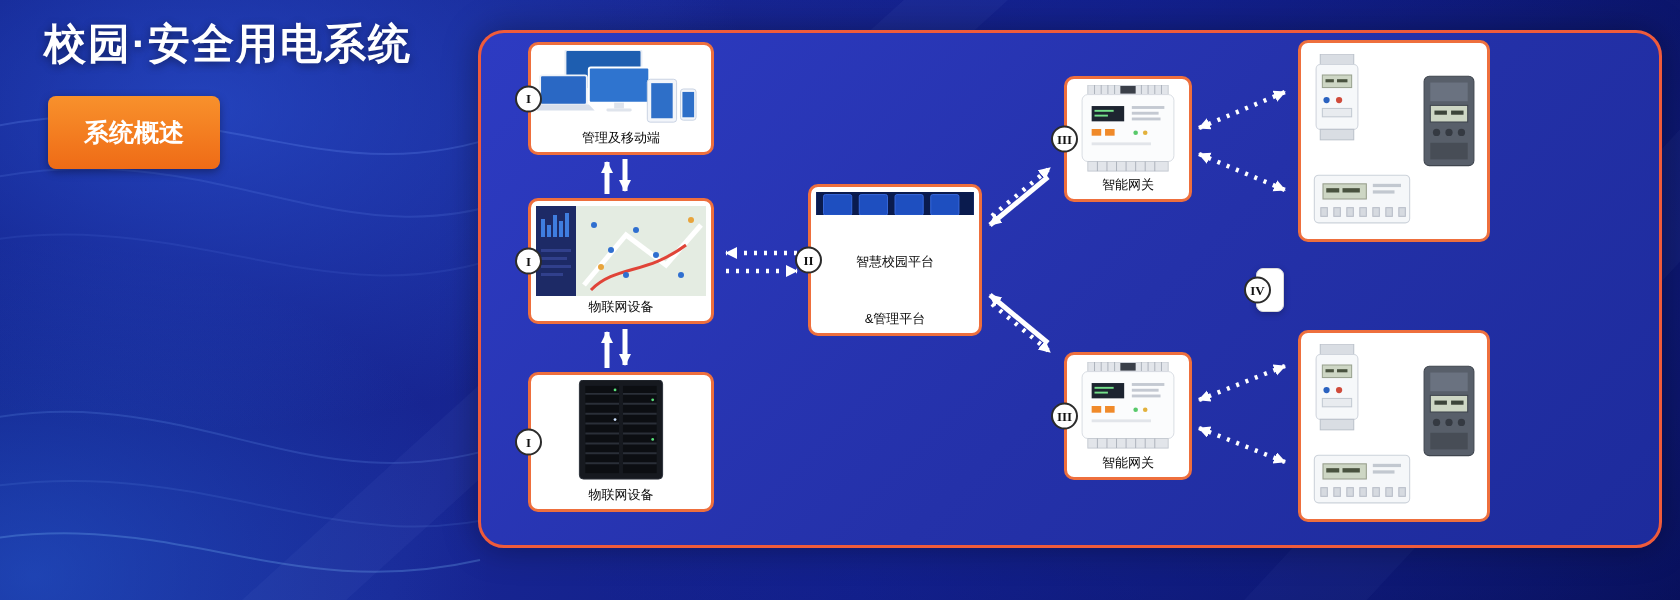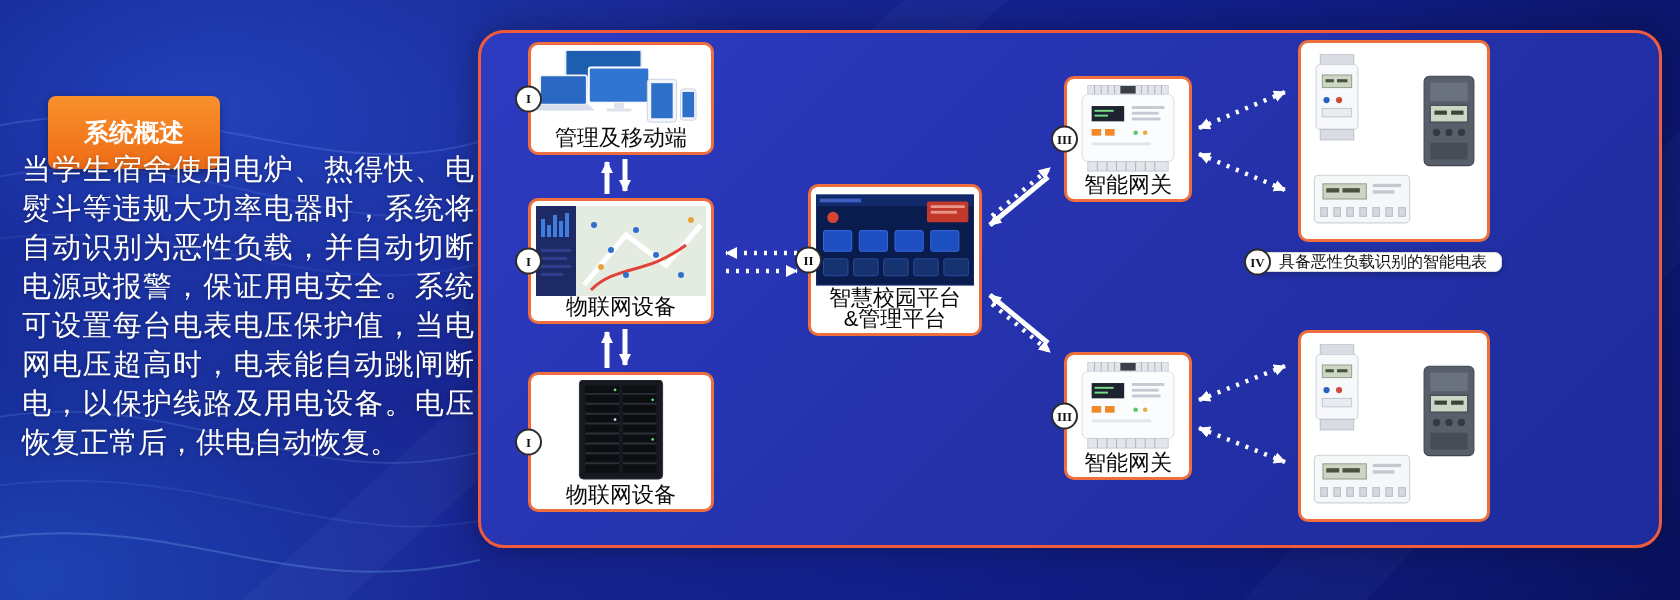--- a/index.html
+++ b/index.html
@@ -43,48 +43,48 @@
     box-shadow:0 0 34px rgba(0,0,0,.35);
   }
 
   .node {
     position:absolute; z-index:3;
     background:#fff; border:3px solid #ee6f3d; border-radius:10px;
     display:flex; flex-direction:column; align-items:center; justify-content:flex-end;
     padding:5px 5px 4px;
   }
   .node-img { flex:1 1 auto; display:flex; align-items:center; justify-content:center; width:100%; overflow:hidden; }
-  .node-label { flex:0 0 auto; font-size:22px; color:#0a0a0a; font-weight:500; line-height:21px; text-align:center; }
+  .node-label { flex:0 0 auto; font-size:13px; color:#0a0a0a; font-weight:500; line-height:21px; text-align:center; }
 
   .numeral {
     position:absolute; left:-16px; top:50%; transform:translateY(-50%); z-index:6;
     width:27px; height:27px; border-radius:50%;
     background:#fff; border:2px solid #2b2b2b;
     display:flex; align-items:center; justify-content:center;
     font-family:"Liberation Serif","DejaVu Serif",serif;
     font-size:13px; font-weight:bold; color:#111;
   }
 
   .node-management   { left:528px; top:42px;  width:186px; height:113px; }
   .node-platform     { left:528px; top:198px; width:186px; height:126px; }
   .node-datacenter   { left:528px; top:372px; width:186px; height:140px; }
-  .node-iot          { left:808px; top:184px; width:174px; height:152px; }
+  .node-iot          { left:808px; top:184px; width:174px; height:152px;gap:36px; }
   .node-gateway-top  { left:1064px; top:76px;  width:128px; height:126px; }
   .node-gateway-bot  { left:1064px; top:352px; width:128px; height:128px; }
   .node-meters-top   { left:1298px; top:40px;  width:192px; height:202px; justify-content:flex-start; }
   .node-meters-bot   { left:1298px; top:330px; width:192px; height:192px; justify-content:flex-start; }
 
   .meters-wrap { position:relative; width:100%; height:100%; }
   .meter-small { position:absolute; left:8px;  top:6px; }
   .meter-dark  { position:absolute; right:6px; top:24px; }
   .meter-wide  { position:absolute; left:6px;  bottom:6px; }
 
   .meter-caption {
-    position:absolute; left:1256px; top:252px; z-index:5;
-    height:20px; padding:0 14px 0 22px; border-radius:7px;
+    position:absolute; left:1256px; top:268px; z-index:5;
+    height:44px; padding:0 4px 0 22px; border-radius:7px;
     background:#fff; border:1px solid #d9d9d9;
     display:flex; align-items:center;
     font-size:16px; color:#111; white-space:nowrap;
     box-shadow:0 2px 6px rgba(0,0,0,.25);
   }
   .meter-caption .numeral { left:-13px; }
 
   .arrows { position:absolute; inset:0; z-index:2; pointer-events:none; }
 </style>
 </head>
@@ -96,22 +96,22 @@
     <path d="M-60,140 C200,60 320,220 540,120" stroke="rgba(120,160,255,.22)" stroke-width="2" fill="none"></path>
     <path d="M-60,190 C220,110 340,290 560,180" stroke="rgba(120,160,255,.15)" stroke-width="2" fill="none"></path>
     <path d="M-60,250 C180,190 320,330 520,250" stroke="rgba(120,160,255,.10)" stroke-width="2" fill="none"></path>
     <path d="M-60,430 C180,360 300,520 520,440" stroke="rgba(120,170,255,.18)" stroke-width="2" fill="none"></path>
     <path d="M-80,500 C200,430 330,580 540,505" stroke="rgba(120,170,255,.12)" stroke-width="2" fill="none"></path>
     <path d="M-100,560 C150,480 260,610 480,560" stroke="rgba(130,200,255,.25)" stroke-width="2" fill="none"></path>
     <path d="M250,640 L1000,-40" stroke="rgba(150,180,255,.05)" stroke-width="70" fill="none"></path>
     <path d="M1250,660 L1750,120" stroke="rgba(150,180,255,.04)" stroke-width="90" fill="none"></path>
   </svg>
 
+  <div class="page-title">校园·安全用电系统</div>
   <div class="overview-badge">系统概述</div>
-  <div class="description">当学生宿舍使用电炉、热得快、电熨斗等违规大功率电器时，系统将自动识别为恶性负载，并自动切断电源或报警，保证用电安全。系统可设置每台电表电压保护值，当电网电压超高时，电表能自动跳闸断电，以保护线路及用电设备。电压恢复正常后，供电自动恢复。</div>
 
   <div class="panel"></div>
 
   <svg class="arrows" viewBox="0 0 1680 600">
     <defs>
       <marker id="ah" markerUnits="userSpaceOnUse" markerWidth="14" markerHeight="14" refX="11" refY="6" orient="auto-start-reverse">
         <path d="M0,0 L12,6 L0,12 Z" fill="#ffffff"></path>
       </marker>
     </defs>
 
@@ -424,16 +424,15 @@
           <rect x="56" y="32" width="6" height="8" fill="#d6dae0" stroke="#b8bec8"></rect>
             <rect x="68" y="32" width="6" height="8" fill="#d6dae0" stroke="#b8bec8"></rect>
           <rect x="80" y="32" width="6" height="8" fill="#d6dae0" stroke="#b8bec8"></rect>
         </svg>
       </div>
     </div>
   </div>
 
   <div class="meter-caption">
     <span class="numeral">IV</span>
-    <span>具备恶性负载识别的智能电表</span>
   </div>
 
 </div>
 
 </body></html>

